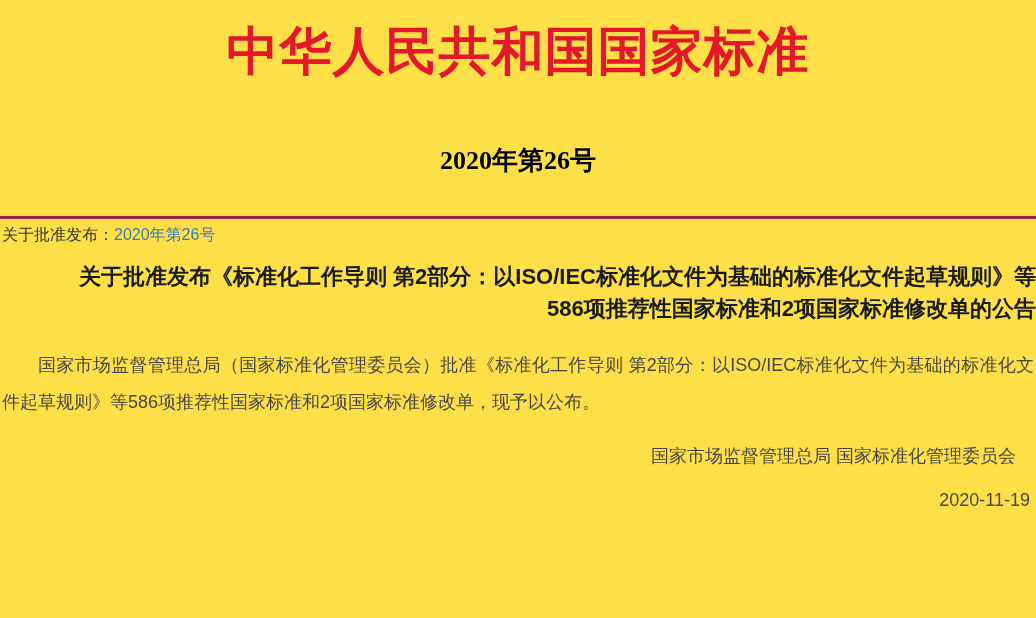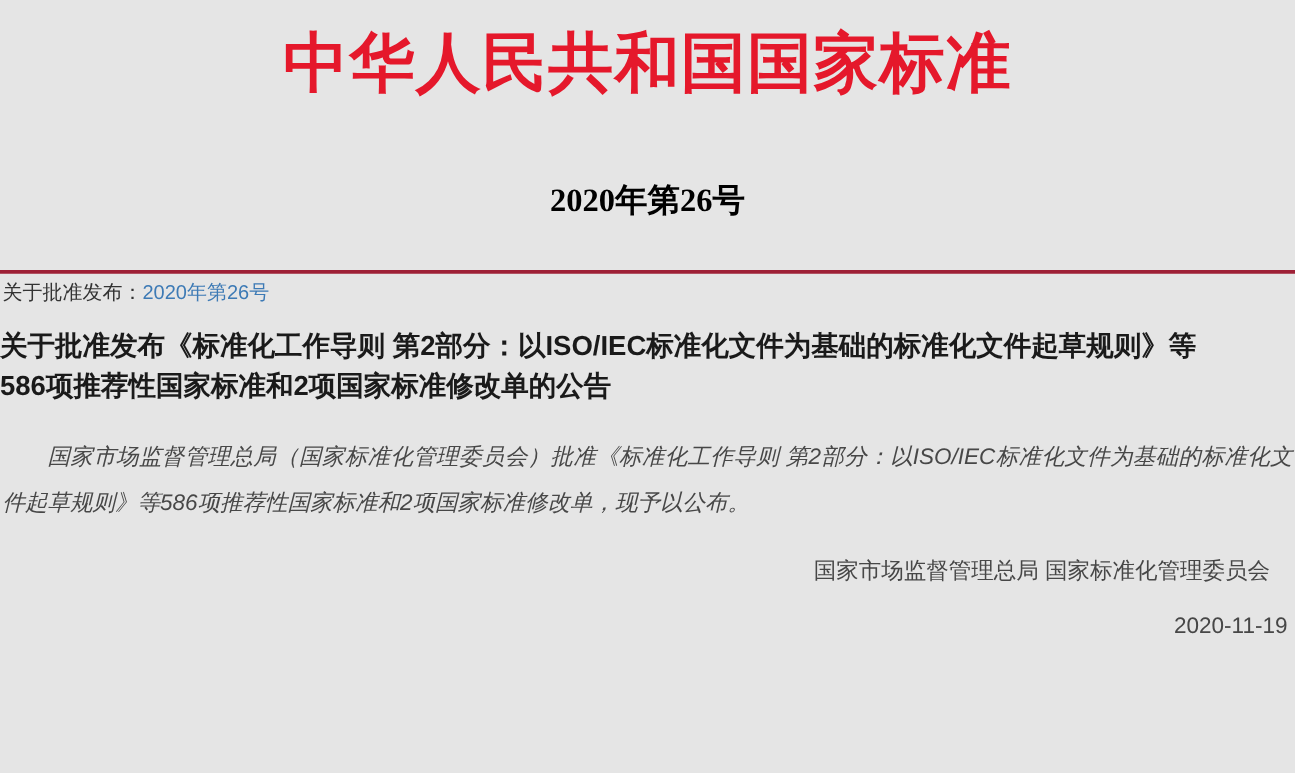--- a/index.html
+++ b/index.html
@@ -1,21 +1,21 @@
 <!DOCTYPE html>
 <html><head>
 <meta charset="utf-8">
 <style>
   * { margin: 0; padding: 0; box-sizing: border-box; }
   html, body { background: #ffffff; }
   .page {
     position: relative;
     width: 1036px;
     height: 618px;
-    background: #e5e5e5;
+    background: #fde047;
     overflow: hidden;
     font-family: "Liberation Sans", sans-serif;
   }
   .header { text-align: center; padding-top: 18px; }
   .main-title {
     font-family: "Liberation Serif", serif;
     font-weight: bold;
     font-size: 52px;
     line-height: 68px;
     color: #e5182b;
@@ -48,35 +48,34 @@
     line-height: 20px;
   }
   .attachment-label { color: #333333; }
   .attachment-link {
     color: #3d7ab5;
     text-decoration: none;
     cursor: pointer;
   }
   .article-title {
     margin-top: 8px;
-    text-align: left;
+    text-align: right;
     font-weight: bold;
     font-size: 22px;
     line-height: 32px;
     color: #1a1a1a;
   }
   .article-body {
     margin-top: 22px;
     font-size: 18px;
     line-height: 37px;
     color: #474747;
     text-align: justify;
     text-indent: 2em;
     padding: 0 2px;
-    font-style: italic;
   }
   .signature {
     margin-top: 24px;
     text-align: right;
     font-size: 18px;
     line-height: 22px;
     color: #474747;
     padding-right: 20px;
   }
   .date {

